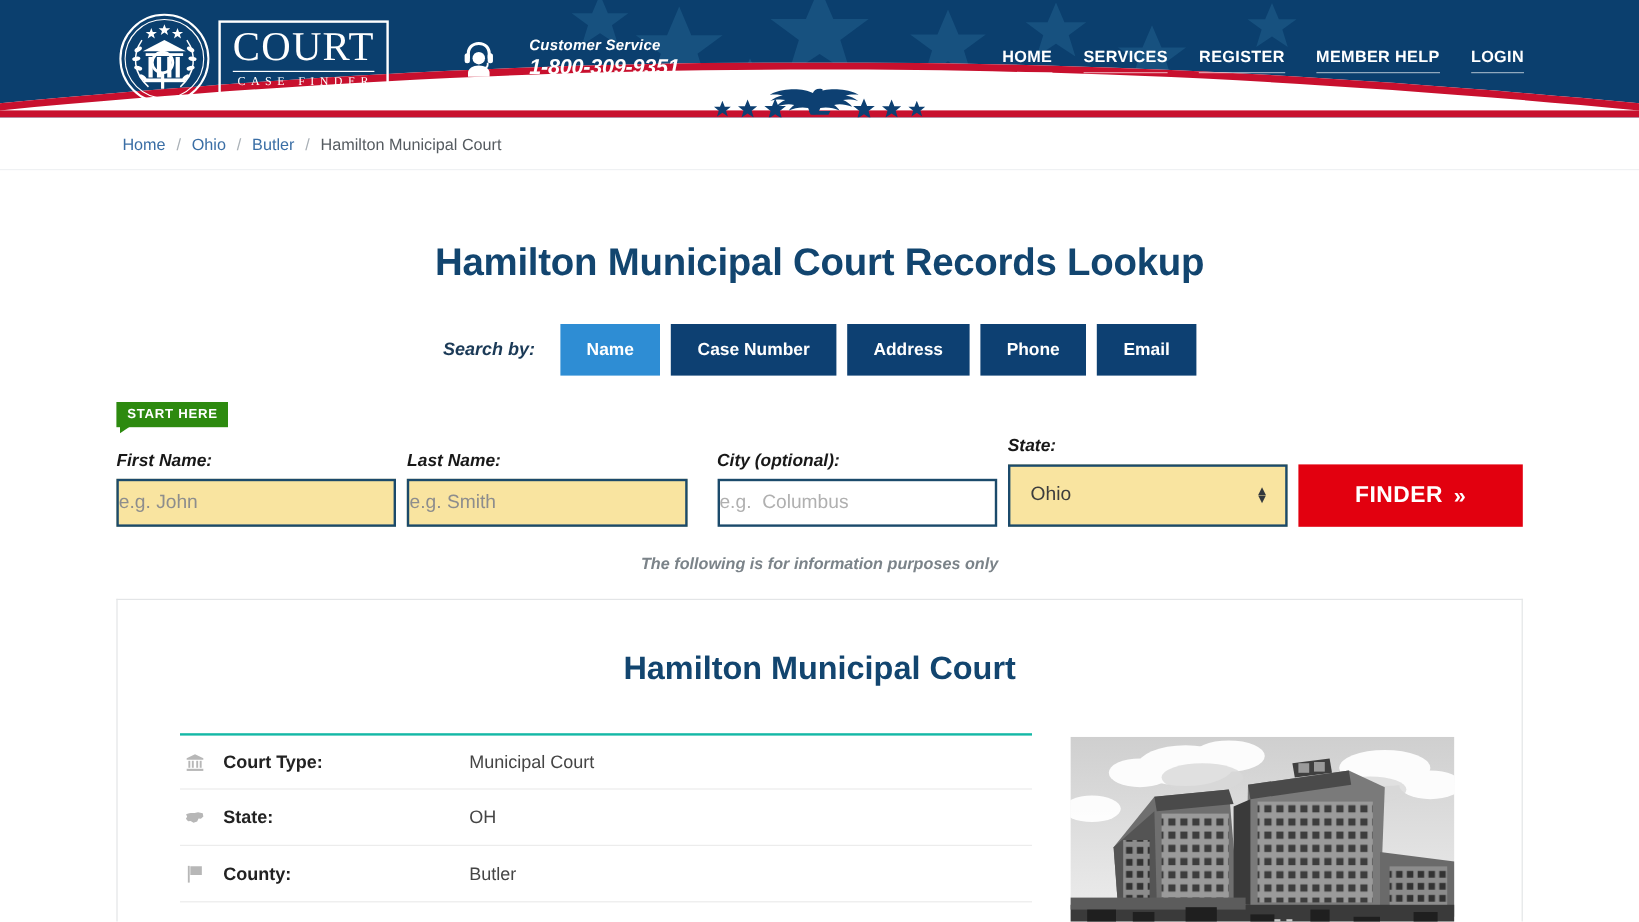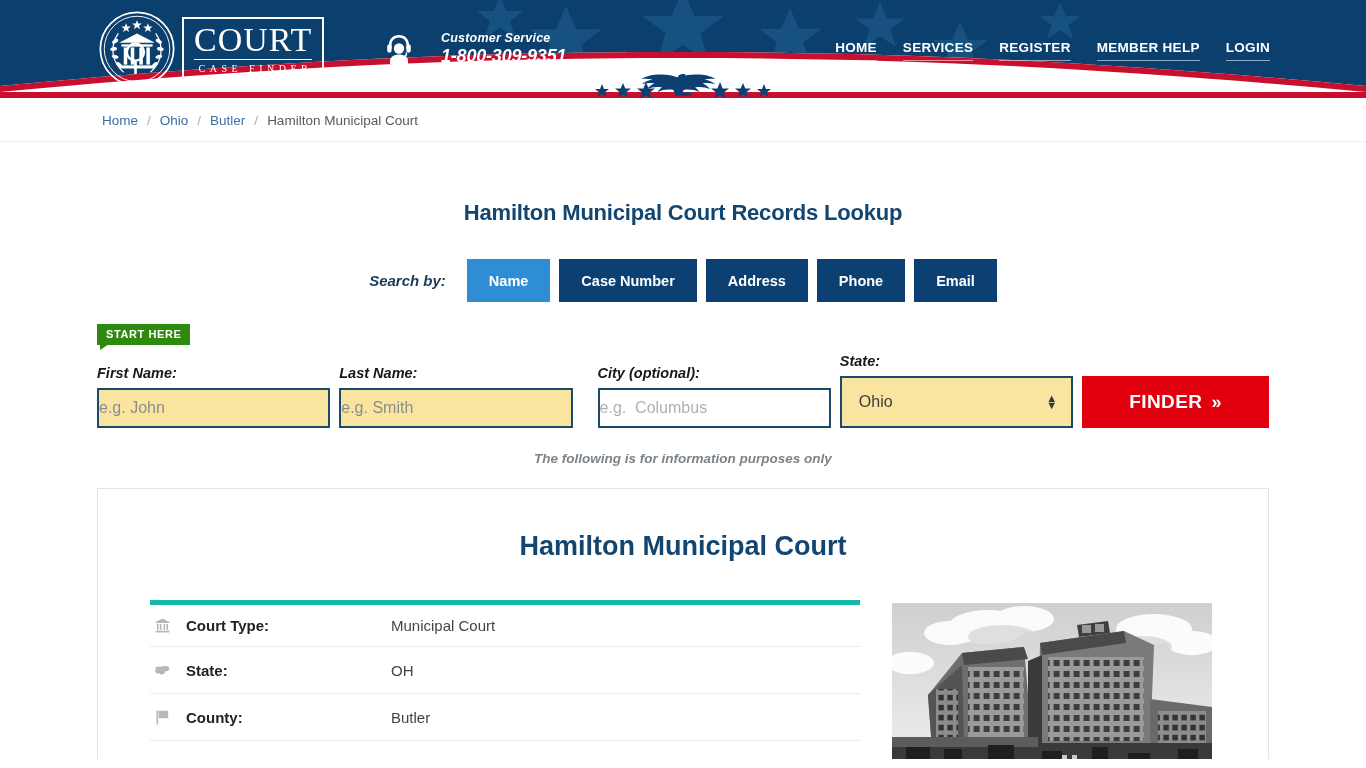--- a/index.html
+++ b/index.html
@@ -32,21 +32,21 @@
     position: absolute;
     left: 98px; top: 8px;
     width: 250px; height: 82px;
     display: flex; align-items: center;
   }
   .logo-emblem { width: 78px; height: 78px; flex: 0 0 78px; }
   .logo-text-box {
     margin-left: 6px;
     border: 2px solid #ffffff;
     padding: 4px 10px 5px 10px;
-    text-align: right;
+    text-align: left;
     line-height: 1;
   }
   .logo-court {
     font-family: "Liberation Serif", serif;
     color: #ffffff;
     font-size: 34px;
     letter-spacing: 1px;
     font-weight: 400;
     border-bottom: 1.5px solid #ffffff;
     padding-bottom: 2px;
@@ -130,21 +130,21 @@
   .crumbs a { color: #3a6ea5; text-decoration: none; }
   .crumbs .sep { color: #a9b0b6; margin: 0 9px; }
   .crumbs .current { color: #555b60; }
 
   
   .main { position: relative; width: 1366px; background: #ffffff; }
 
   .page-title {
     text-align: center;
     color: #12456f;
-    font-size: 22px;
+    font-size: 32px;
     font-weight: bold;
     margin: 0;
     padding-top: 58px;
     letter-spacing: -0.2px;
   }
 
   .searchby-row {
     display: flex;
     align-items: center;
     justify-content: center;
@@ -309,21 +309,21 @@
     display: flex;
     margin-top: 38px;
   }
   .details { width: 710px; flex: 0 0 710px; }
   .detail-row {
     display: flex;
     align-items: center;
     height: 47px;
     border-bottom: 1px solid #ececec;
   }
-  .detail-row:first-child { border-top: 5px solid #14b8a6; }
+  .detail-row:first-child { border-top: 2px solid #14b8a6; }
   .detail-icon {
     width: 24px; flex: 0 0 24px;
     display: flex; align-items: center; justify-content: center;
     color: #b7b7b7;
     margin-right: 12px;
   }
   .detail-label {
     width: 205px; flex: 0 0 205px;
     color: #222222;
     font-size: 15px;

